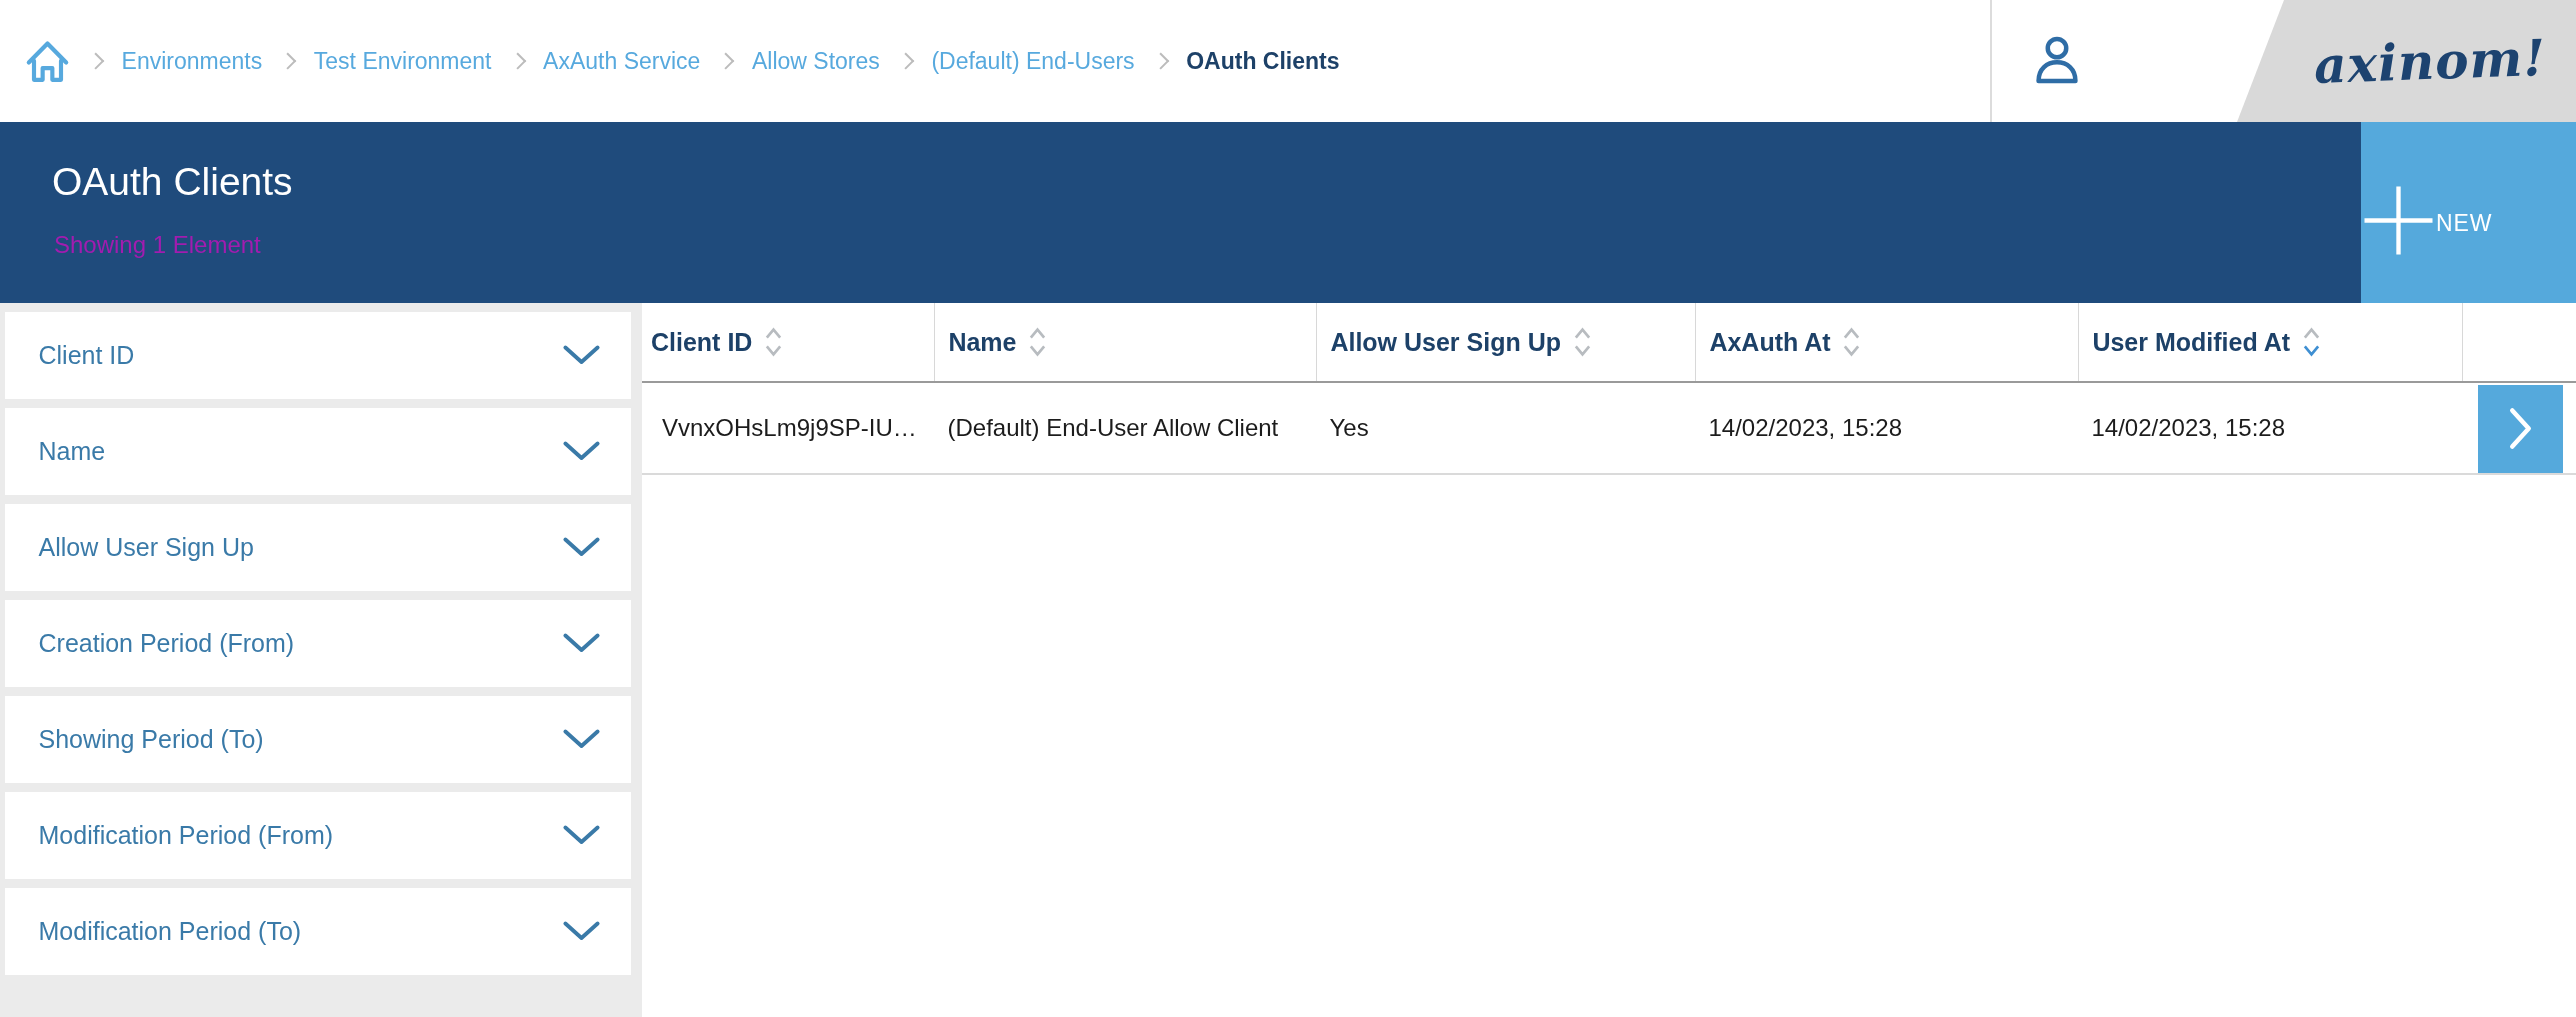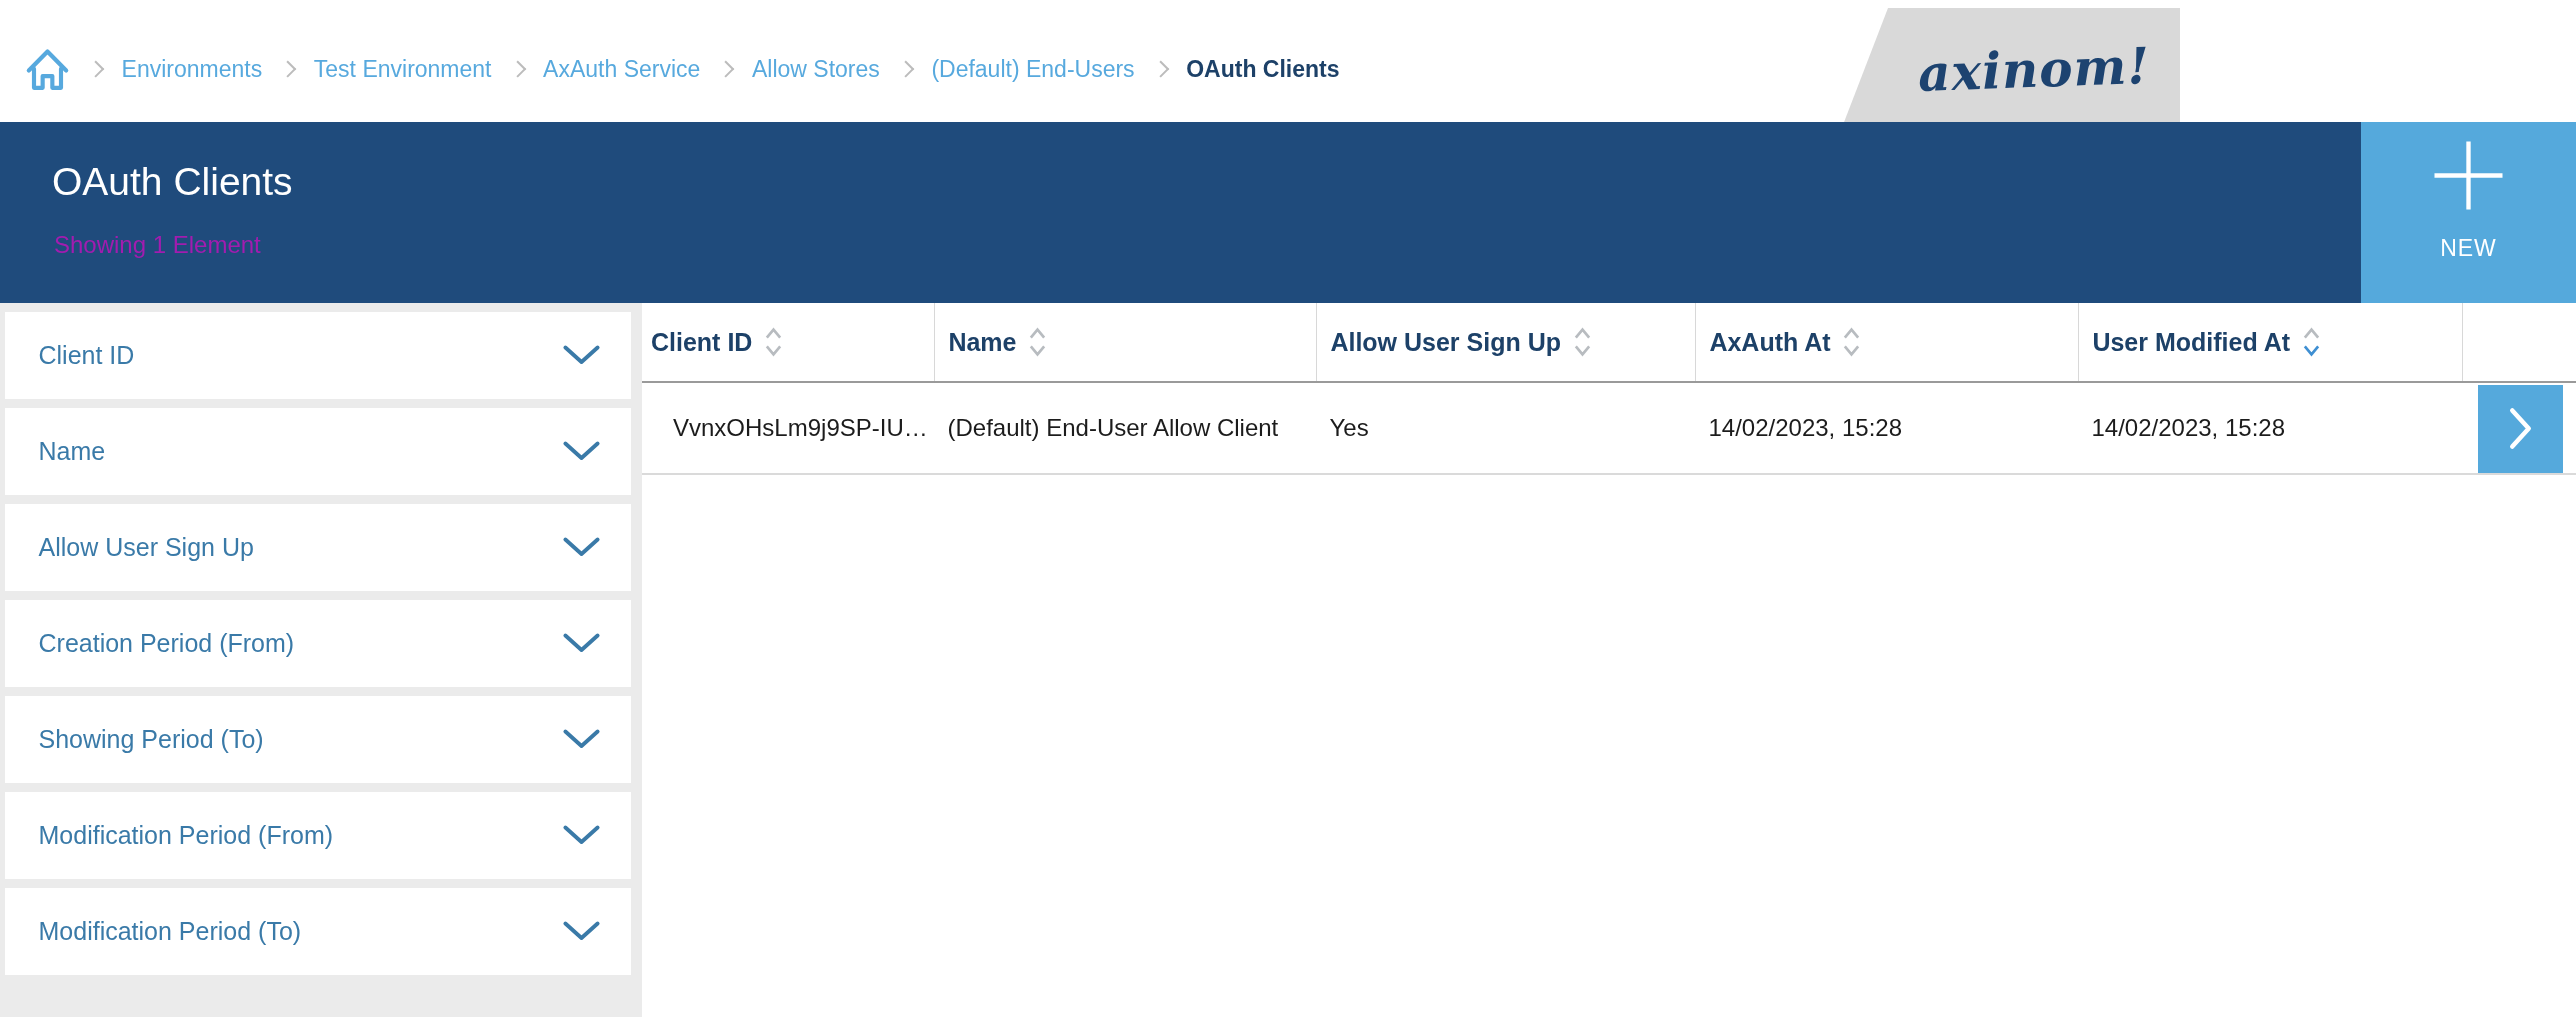--- a/index.html
+++ b/index.html
@@ -1,39 +1,39 @@
 <!DOCTYPE html>
 <html style="font-size:14.3px"><head>
 <meta charset="utf-8">
 <style>
   * { box-sizing: border-box; margin: 0; padding: 0; }
   html, body { background: #ffffff; }
   body { font-family: "Liberation Sans", sans-serif; }
   .app { position: relative; width: 2576px; height: 1018px; background: #ffffff; overflow: hidden; }
 
   
-  .topbar { position: absolute; left: 0; top: 8px; width: 2180px; height: 122px; background: #ffffff; }
+  .topbar { position: absolute; left: 0; top: 0; width: 2576px; height: 122px; background: #ffffff; }
   .breadcrumb { position: absolute; left: 25px; top: 0; height: 122px; display: flex; align-items: center; gap: 20px; }
   .home-icon { width: 45px; height: 47px; display: block; }
   .crumb-sep { width: 11.6px; height: 11.6px; border-top: 2.7px solid #bcbcbc; border-right: 2.7px solid #bcbcbc; transform: rotate(45deg); flex: 0 0 auto; }
   .crumb-link { font-size: 23px; color: #57a9de; white-space: nowrap; cursor: pointer; }
   .crumb-current { font-size: 23px; color: #1d4168; font-weight: bold; white-space: nowrap; }
   .topbar-divider { position: absolute; left: 1990px; top: 0; width: 1.8px; height: 122px; background: #dcdcdc; }
   .user-icon-wrap { position: absolute; left: 2030px; top: 32px; width: 54px; height: 57px; cursor: pointer; }
   .logo-wrap { position: absolute; right: 0; top: 0; width: 339px; height: 122px; background: #d9d9d9;
                clip-path: polygon(47px 0, 339px 0, 339px 122px, 0 122px); display: flex; align-items: center; }
   .logo-text { margin-left: 77px; font-family: "DejaVu Serif", serif; font-style: italic; font-weight: 600;
                font-size: 50px; color: #1d4370; transform: rotate(-2deg); letter-spacing: 0.9px; }
 
   
   .page-header { position: absolute; left: 0; top: 122px; width: 2576px; height: 181px; background: #1f4b7c; }
   .page-title { position: absolute; left: 52px; top: 38px; font-size: 39px; font-weight: 400; color: #ffffff; }
   .page-subtitle { position: absolute; left: 54px; top: 231px; font-size: 24px; color: #a21caf; }
   .new-button { position: absolute; left: 2361px; top: 122px; width: 215px; height: 181px; background: #55a9dc;
-                display: flex; flex-direction: column; align-items: center; cursor: pointer; border: none; }
+                display: flex; flex-direction: row; align-items: center; cursor: pointer; border: none; }
   .plus-icon { width: 75px; height: 75px; margin-top: 16px; display: block; }
   .new-label { margin-top: 21.5px; font-size: 23px; color: #ffffff; letter-spacing: 0.9px; }
 
   
   .sidebar { position: absolute; left: 0; top: 303px; width: 642px; height: 715px; background: #ebebeb;
              display: flex; flex-direction: column; gap: 9px; padding: 9px 10.7px 0 4.5px; }
   .filter-card { height: 87px; flex: 0 0 auto; background: #ffffff; display: flex; align-items: center;
                  justify-content: space-between; padding: 0 30px 0 34px; cursor: pointer; }
   .filter-label { font-size: 25px; color: #3a7aa8; }
   .chevron-down-icon { width: 39px; height: 22.4px; display: block; flex: 0 0 auto; }
@@ -45,21 +45,21 @@
   .th { display: flex; align-items: center; gap: 11.6px; border-right: 1.8px solid #d8d8d8; padding-left: 13.4px; cursor: pointer; }
   .th:first-child { padding-left: 9px; }
   .th:last-child { border-right: none; }
   .th-label { font-size: 25px; font-weight: bold; color: #1d4168; white-space: nowrap; }
   .sort-icon { width: 19px; height: 32px; display: block; }
   .sort-icon polyline { fill: none; stroke: #b8bcc0; stroke-width: 3; }
   .th.sort-desc .sort-icon .sort-down { stroke: #3f8fd2; }
   .trow { position: relative; display: grid; grid-template-columns: 293px 382px 379px 383px 384px 1fr;
           height: 92px; border-bottom: 2.7px solid #dadada; cursor: pointer; }
   .td { display: flex; align-items: center; padding-left: 12.5px; font-size: 24px; color: #1c1c1c; white-space: nowrap; overflow: hidden; }
-  .td:first-child { padding-left: 31px; }
+  .td:first-child { padding-left: 20px; }
   .row-open-button { position: absolute; right: 13.4px; top: 1.8px; width: 85px; height: 88px; background: #55a9dc;
                      border: none; display: flex; align-items: center; justify-content: center; cursor: pointer; }
   .arrow-right-icon { width: 23px; height: 45px; display: block; }
 </style>
 </head>
 <body>
 
 <div class="app">
 
   <div class="topbar">

